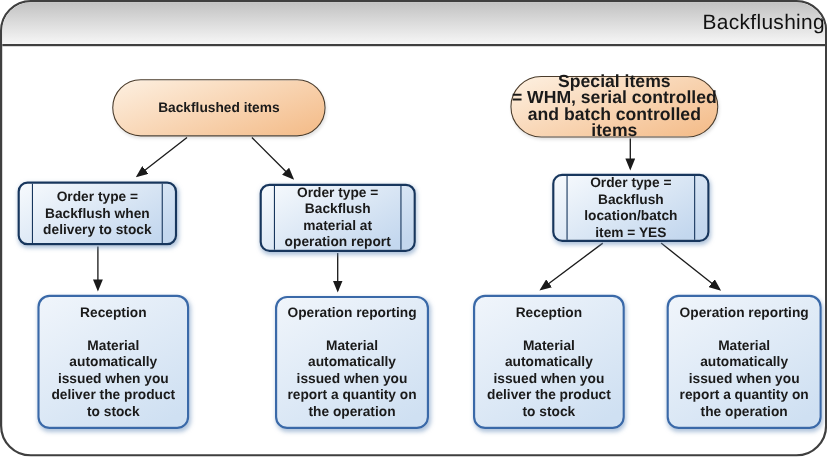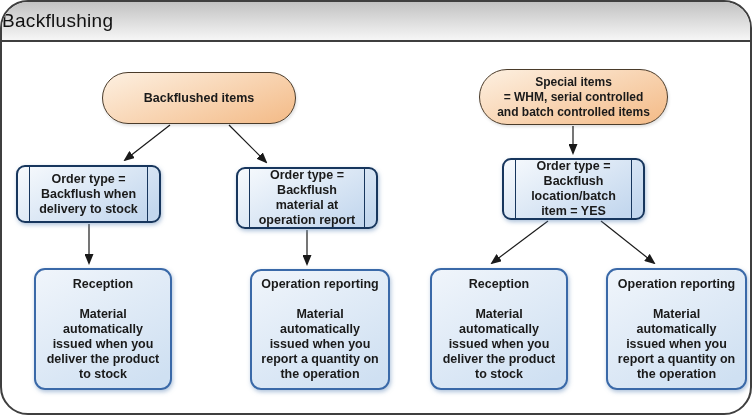--- a/index.html
+++ b/index.html
@@ -22,21 +22,21 @@
   body{font-family:"Liberation Sans",sans-serif;color:var(--ink);}
   .canvas{
     position:relative;width:752px;height:415px;
     background:#fff;border:2px solid var(--frame-border);
     border-radius:28px;overflow:hidden;
   }
   .titlebar{
     position:absolute;left:0;top:0;width:100%;height:40px;
     background:linear-gradient(to bottom,var(--titlebar-top),var(--titlebar-bottom));
     border-bottom:2px solid var(--frame-border);
-    display:flex;align-items:center;justify-content:flex-start;
+    display:flex;align-items:center;justify-content:flex-end;padding-left:20px;
   }
   .title{font-size:19px;font-weight:400;letter-spacing:.3px;color:#111;}
   .node{
     position:absolute;display:flex;align-items:center;justify-content:center;
     text-align:center;font-weight:bold;font-size:12.5px;line-height:15px;
     white-space:pre-line;
   }
   .pill{
     border:1.6px solid var(--pill-border);
     border-radius:28px;
@@ -84,21 +84,21 @@
     <line x1="227" y1="123" x2="264" y2="160" stroke="#1a1a1a" stroke-width="1.2" marker-end="url(#ah)"></line>
     <line x1="87" y1="222" x2="87" y2="261" stroke="#1a1a1a" stroke-width="1.2" marker-end="url(#ah)"></line>
     <line x1="305" y1="228" x2="305" y2="262" stroke="#1a1a1a" stroke-width="1.2" marker-end="url(#ah)"></line>
     <line x1="571" y1="124" x2="571" y2="151" stroke="#1a1a1a" stroke-width="1.2" marker-end="url(#ah)"></line>
     <line x1="546" y1="219" x2="490" y2="261" stroke="#1a1a1a" stroke-width="1.2" marker-end="url(#ah)"></line>
     <line x1="599" y1="219" x2="652" y2="261" stroke="#1a1a1a" stroke-width="1.2" marker-end="url(#ah)"></line>
   </svg>
 
   <div class="node pill" style="left:100px;top:70px;width:194px;height:52px;">Backflushed items</div>
 
-  <div class="node pill" style="left:477px;top:67px;width:189px;height:56px;font-size:12px;line-height:15px;">Special items
+  <div class="node pill" style="left:462px;top:67px;width:189px;height:56px;font-size:16px;line-height:15px;">Special items
 = WHM, serial controlled
 and batch controlled items</div>
 
   <div class="node process" style="left:14px;top:163px;width:145px;height:58px;">Order type =
 Backflush when
 delivery to stock</div>
 
   <div class="node process" style="left:234px;top:165px;width:142px;height:62px;">Order type =
 Backflush
 material at

